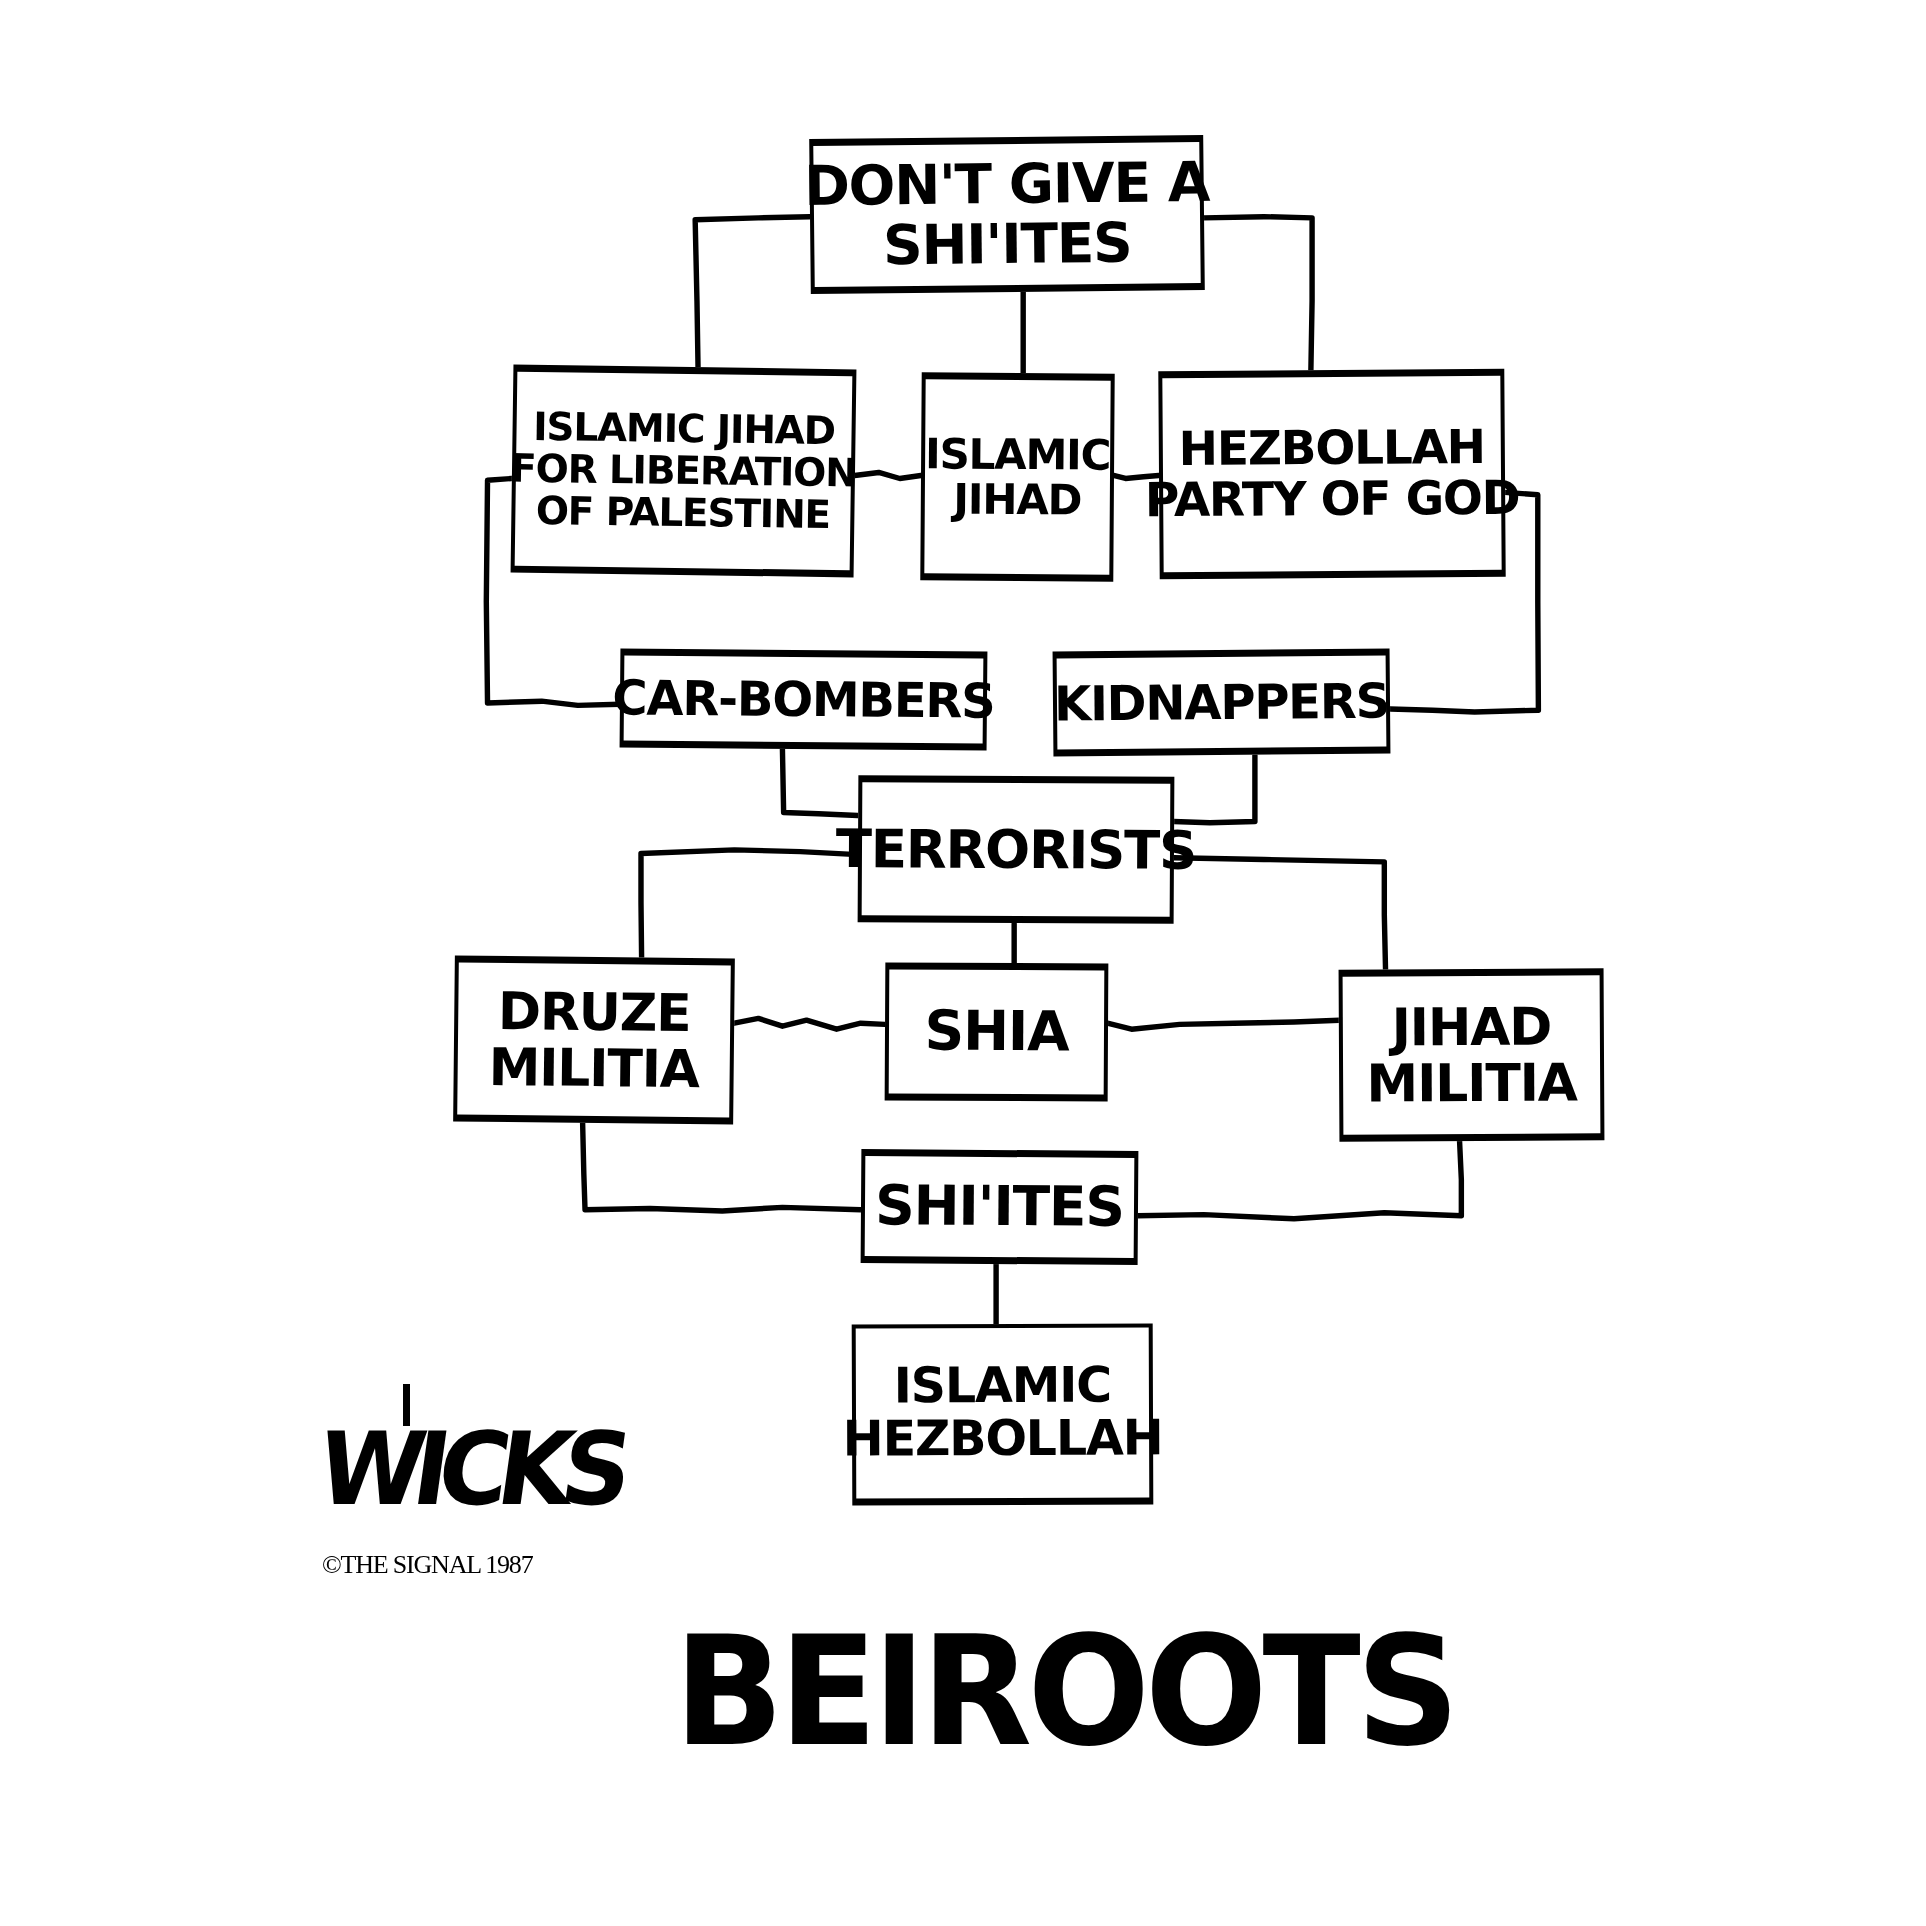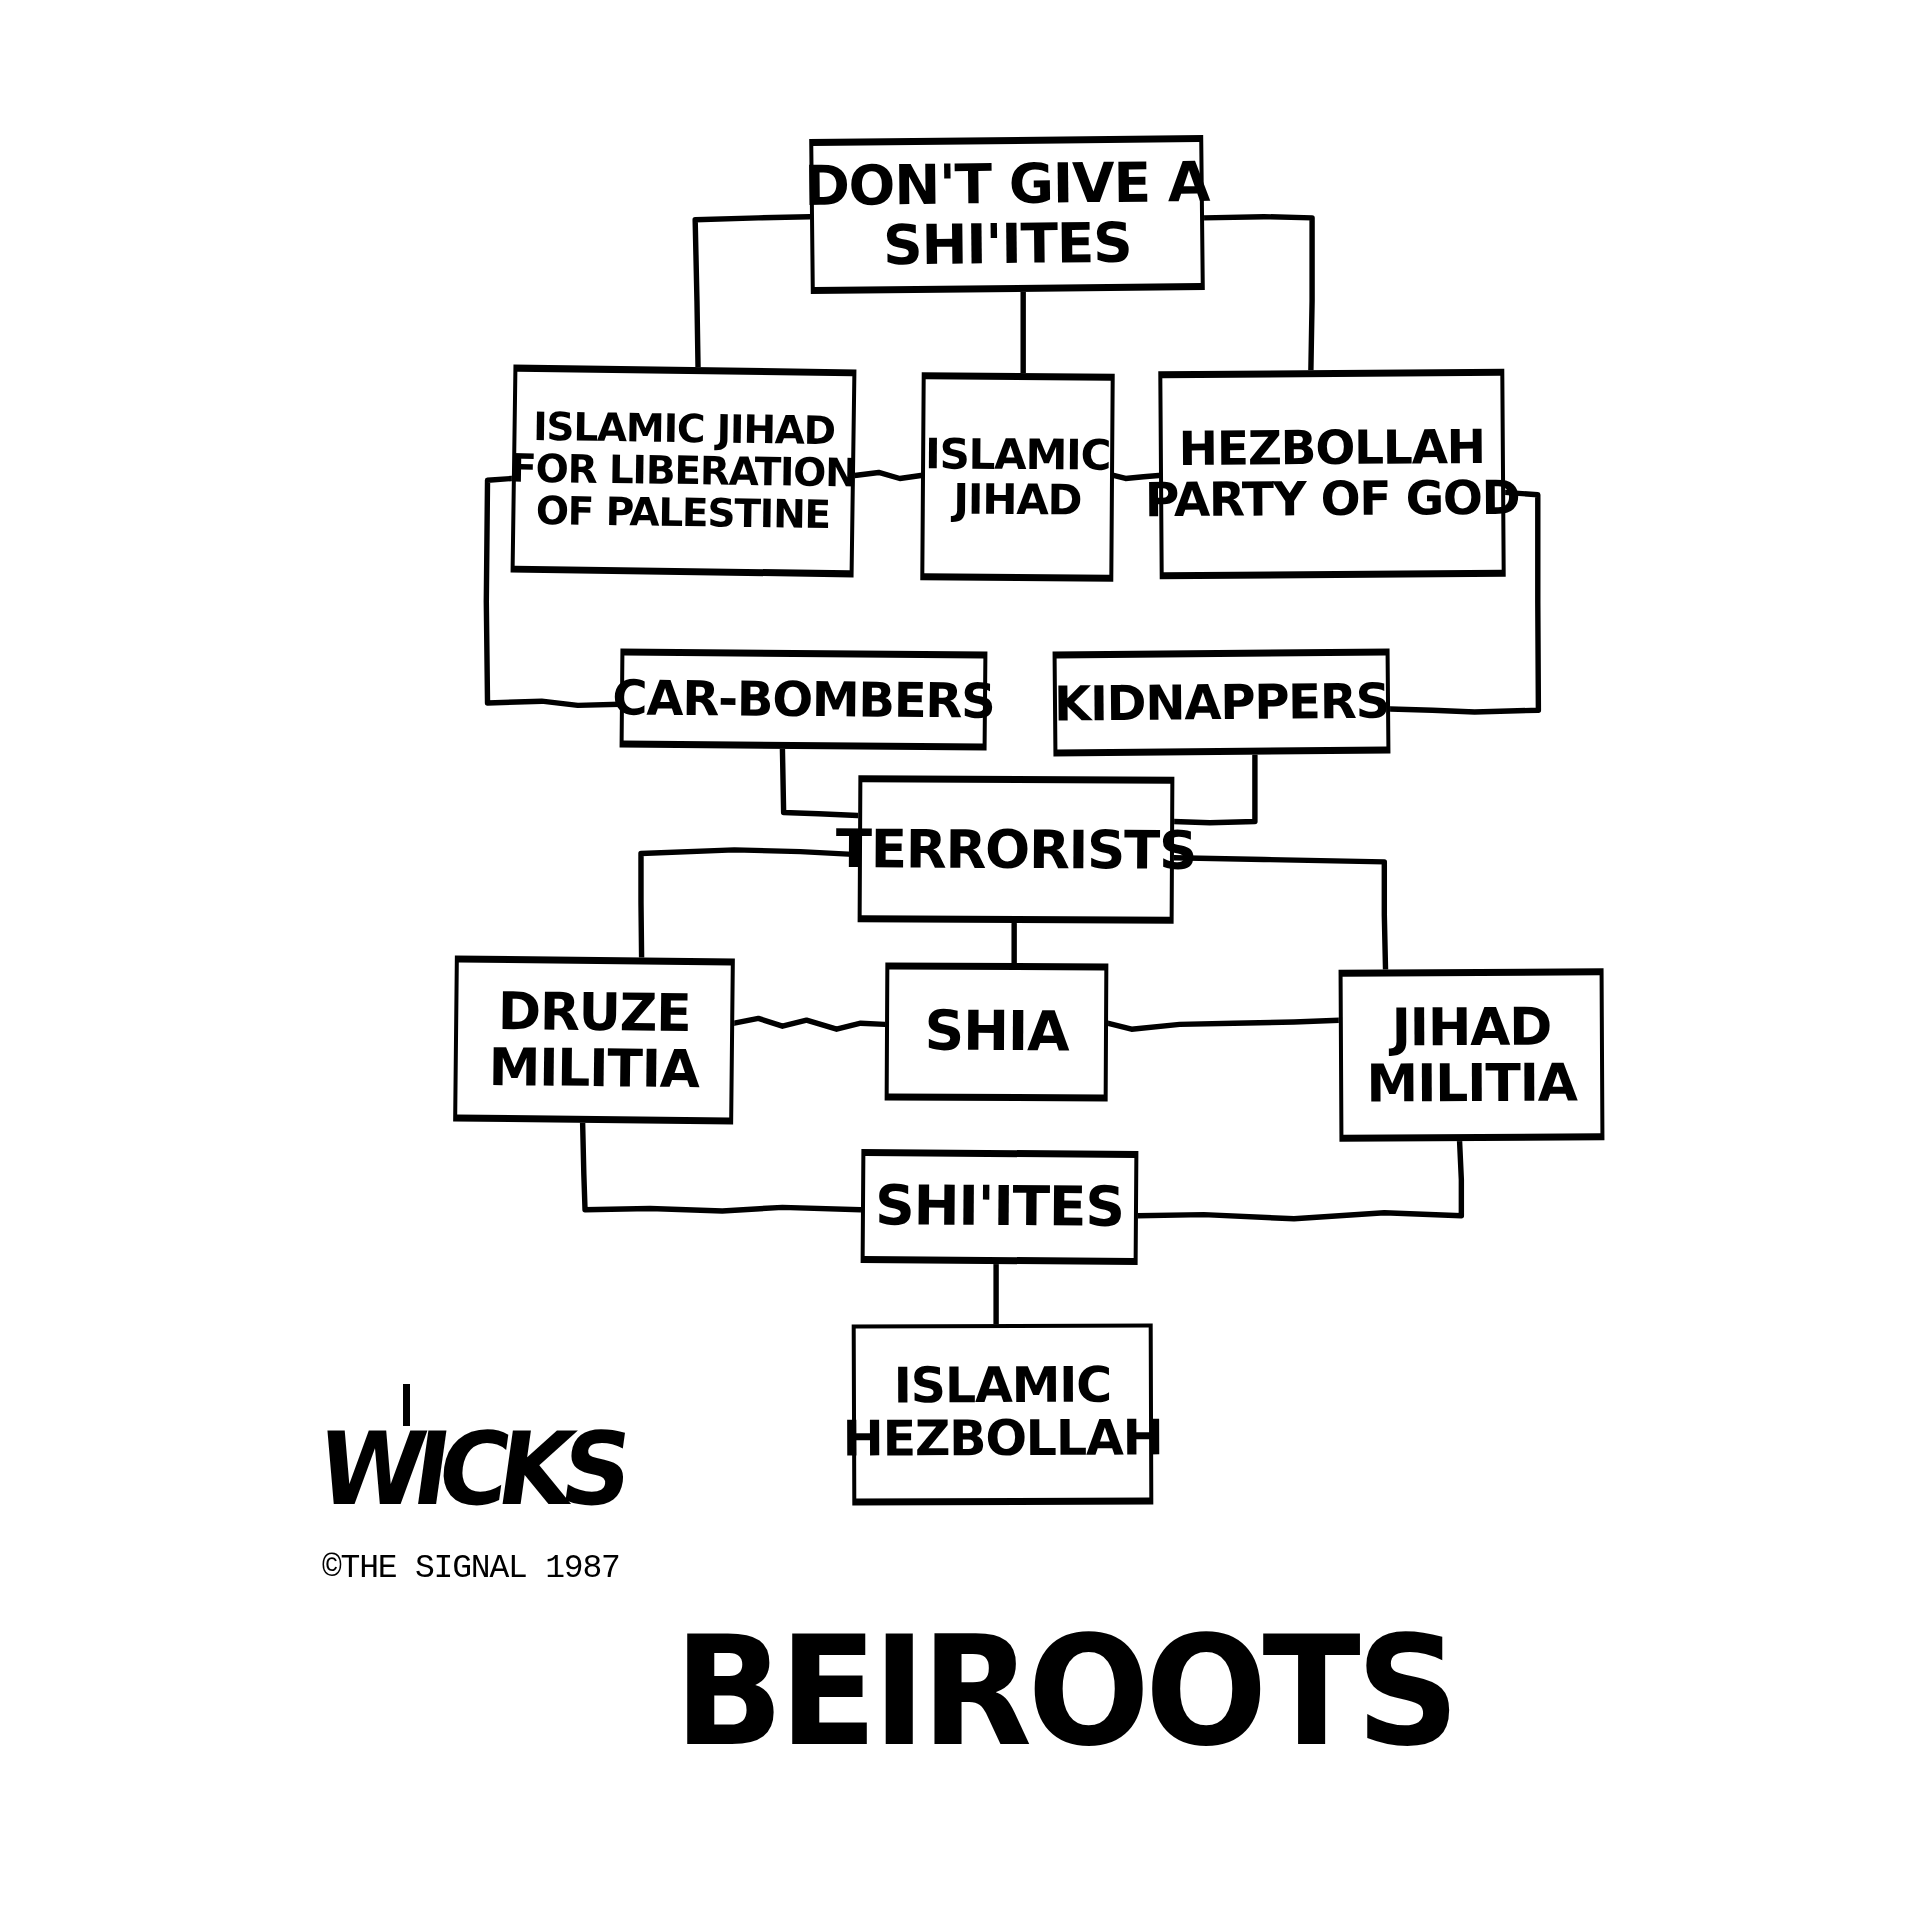--- a/index.html
+++ b/index.html
@@ -27,22 +27,22 @@
   .n-druze    { left: 454px;  top: 957px; width: 280px; height: 166px; font-size: 52px; transform: rotate(0.6deg); }
   .n-shia     { left: 885px; top: 963px; width: 223px; height: 138px; font-size: 55px; transform: rotate(0.3deg); }
   .n-amal     { left: 1339px; top: 969px; width: 265px; height: 172px; font-size: 52px; transform: rotate(-0.3deg); }
   .n-shiites  { left: 861px; top: 1150px; width: 277px; height: 114px; font-size: 55px; transform: rotate(0.4deg); }
   .n-fanatics { left: 852px; top: 1324px; width: 301px; height: 181px; font-size: 49px; transform: rotate(-0.2deg);
                 border-top-width: 4.8px; }
   .sig-mark { position: absolute; left: 403px; top: 1384px; width: 7.2px; height: 42px; background: #000; }
   .sig-name { position: absolute; left: 319px; top: 1421px; font-family: "DejaVu Sans", sans-serif;
               font-weight: bold; font-size: 96px; letter-spacing: -10.8px; transform: skewX(-8deg) scaleY(1.05);
               line-height: 1; }
-  .sig-copy { position: absolute; left: 322px; top: 1550px; font-family: Liberation Mono, monospace;
-              font-size: 33px; letter-spacing: -1.2px; }
+  .sig-copy { position: absolute; left: 322px; top: 1550px; font-family: Liberation Serif, serif;
+              font-size: 26px; letter-spacing: -1.2px; }
   .caption { position: absolute; left: 674px; top: 1619px; width: 710px; text-align: center;
              font-family: "DejaVu Sans", sans-serif; font-weight: bold; font-size: 144px;
              letter-spacing: -4.8px; line-height: 1; transform: scaleY(1.05); }
 </style>
 </head>
 <body>
 
 <svg id="connectors" viewBox="0 0 3200 3200" xmlns="http://www.w3.org/2000/svg">
 
   <path d="M1345 360 L1260 362 L1155 365 L1158 500 L1160 625"></path>

